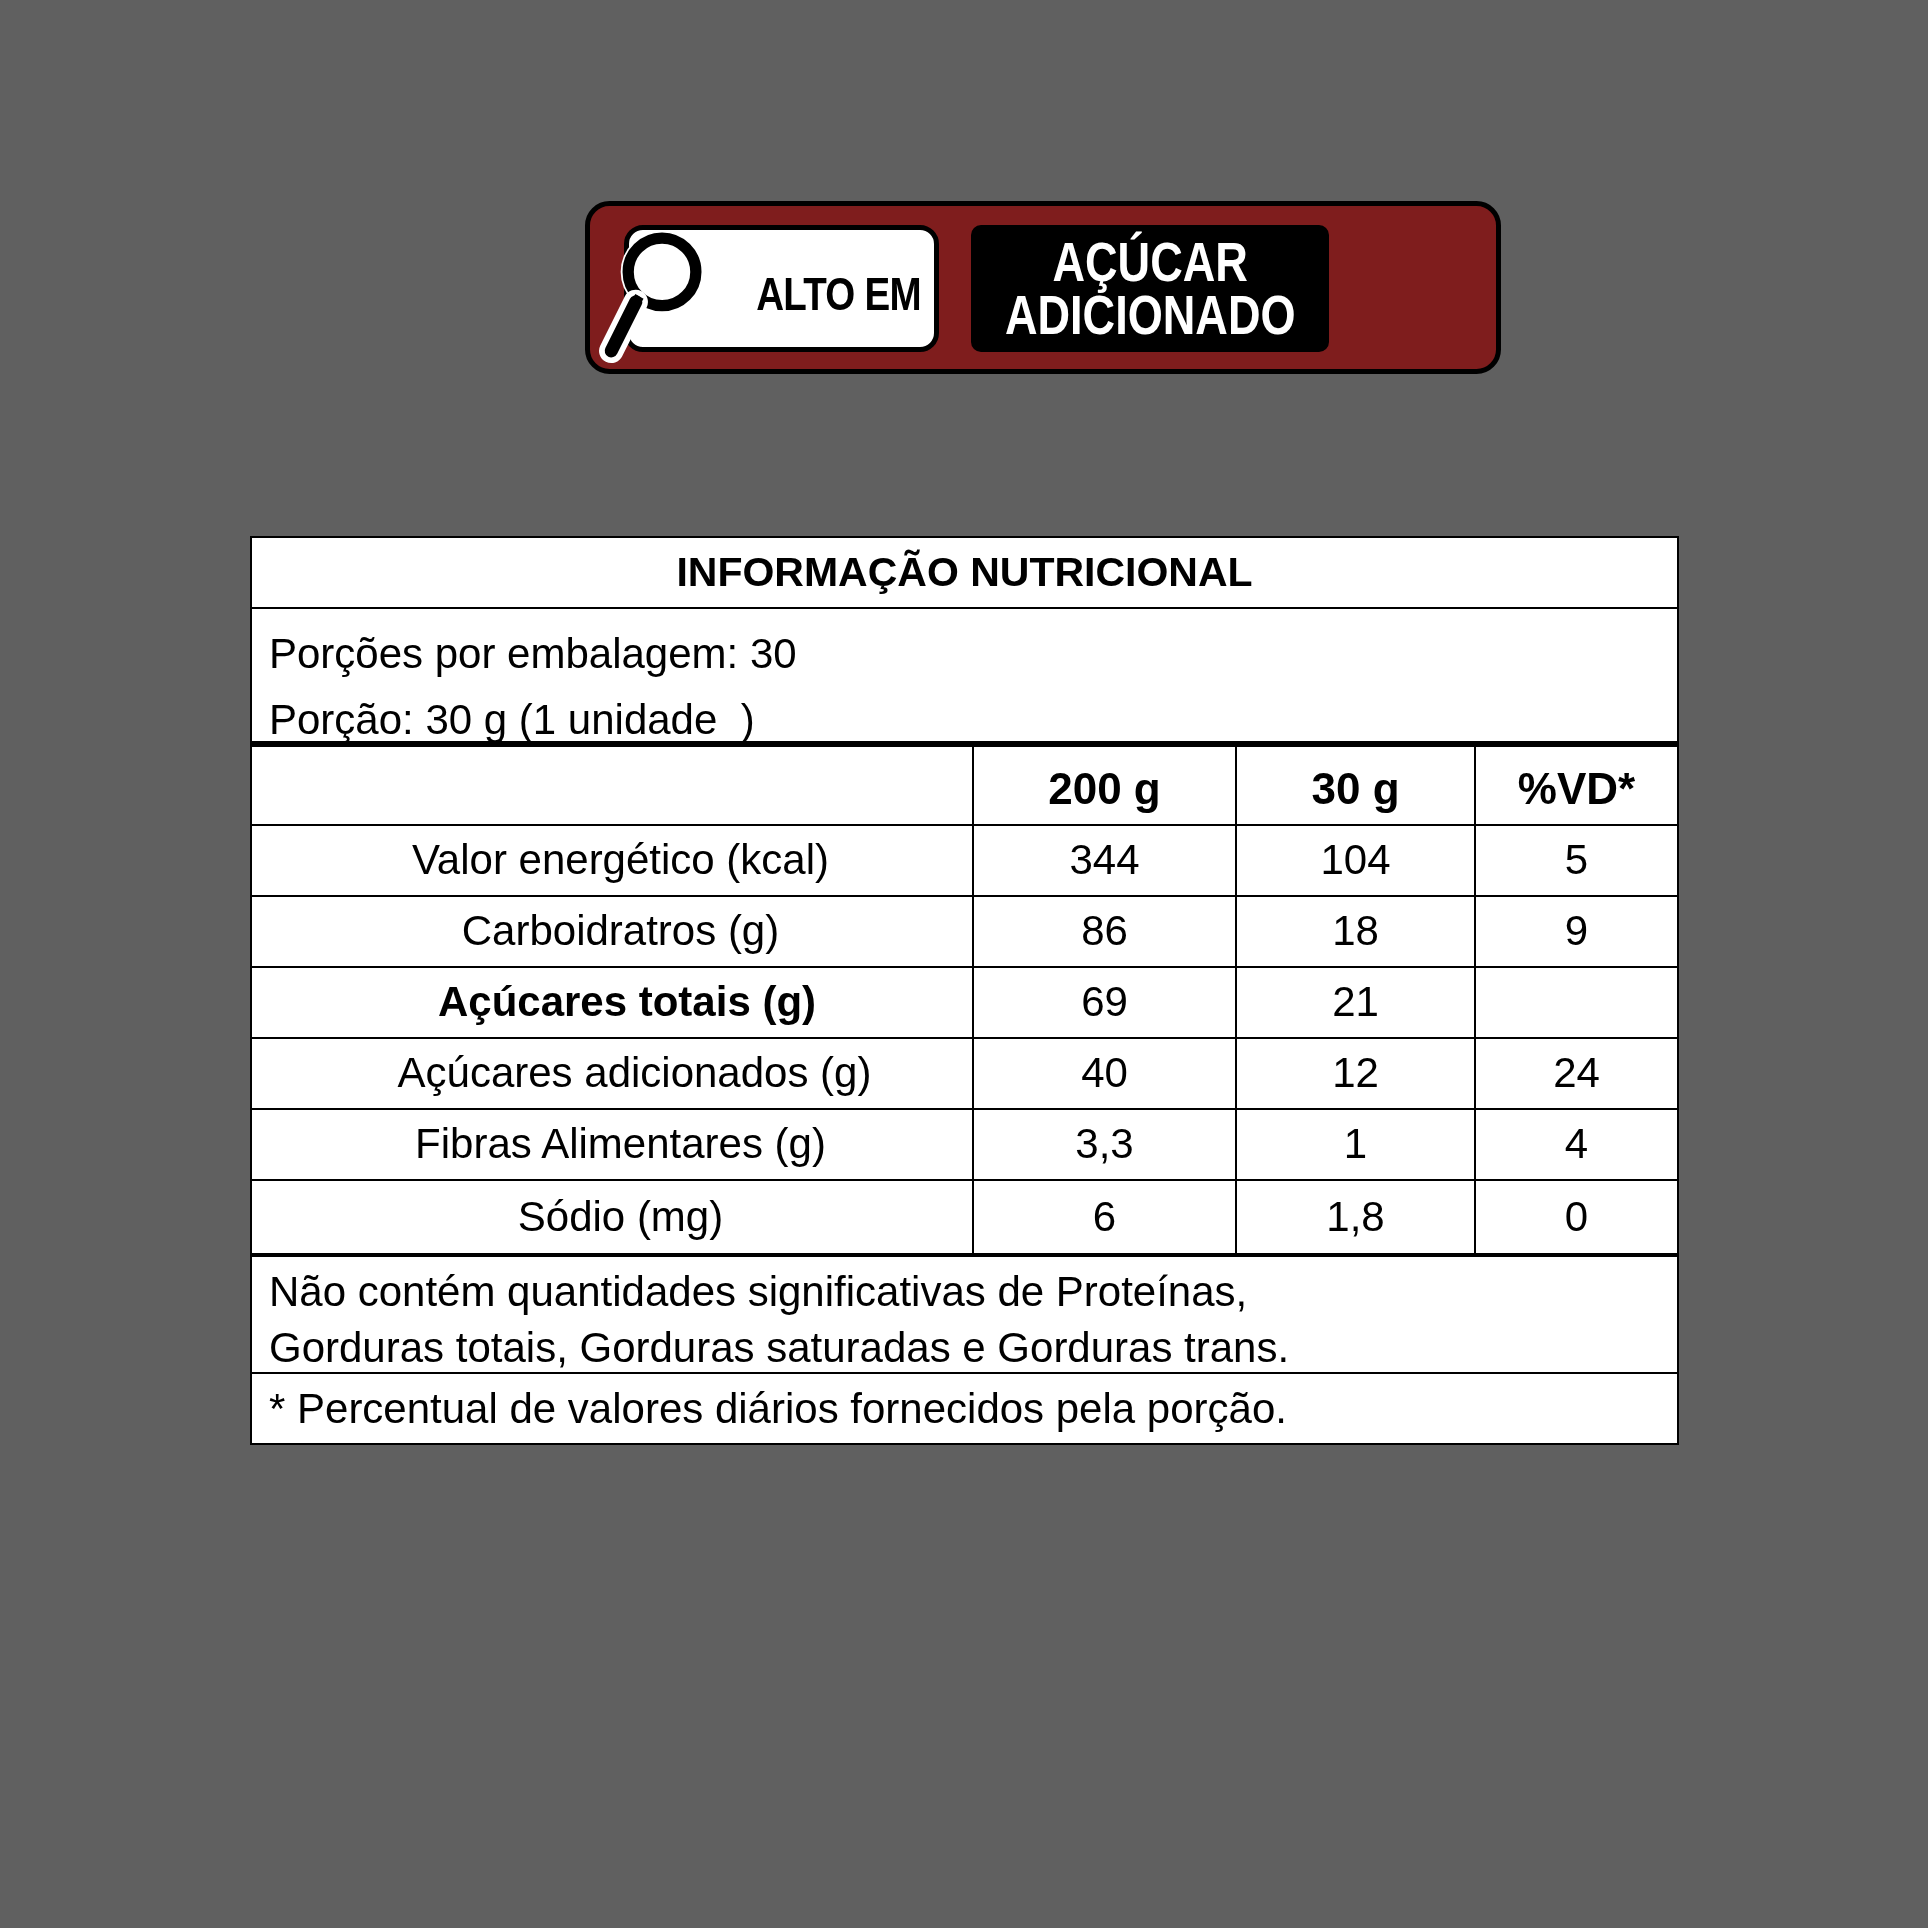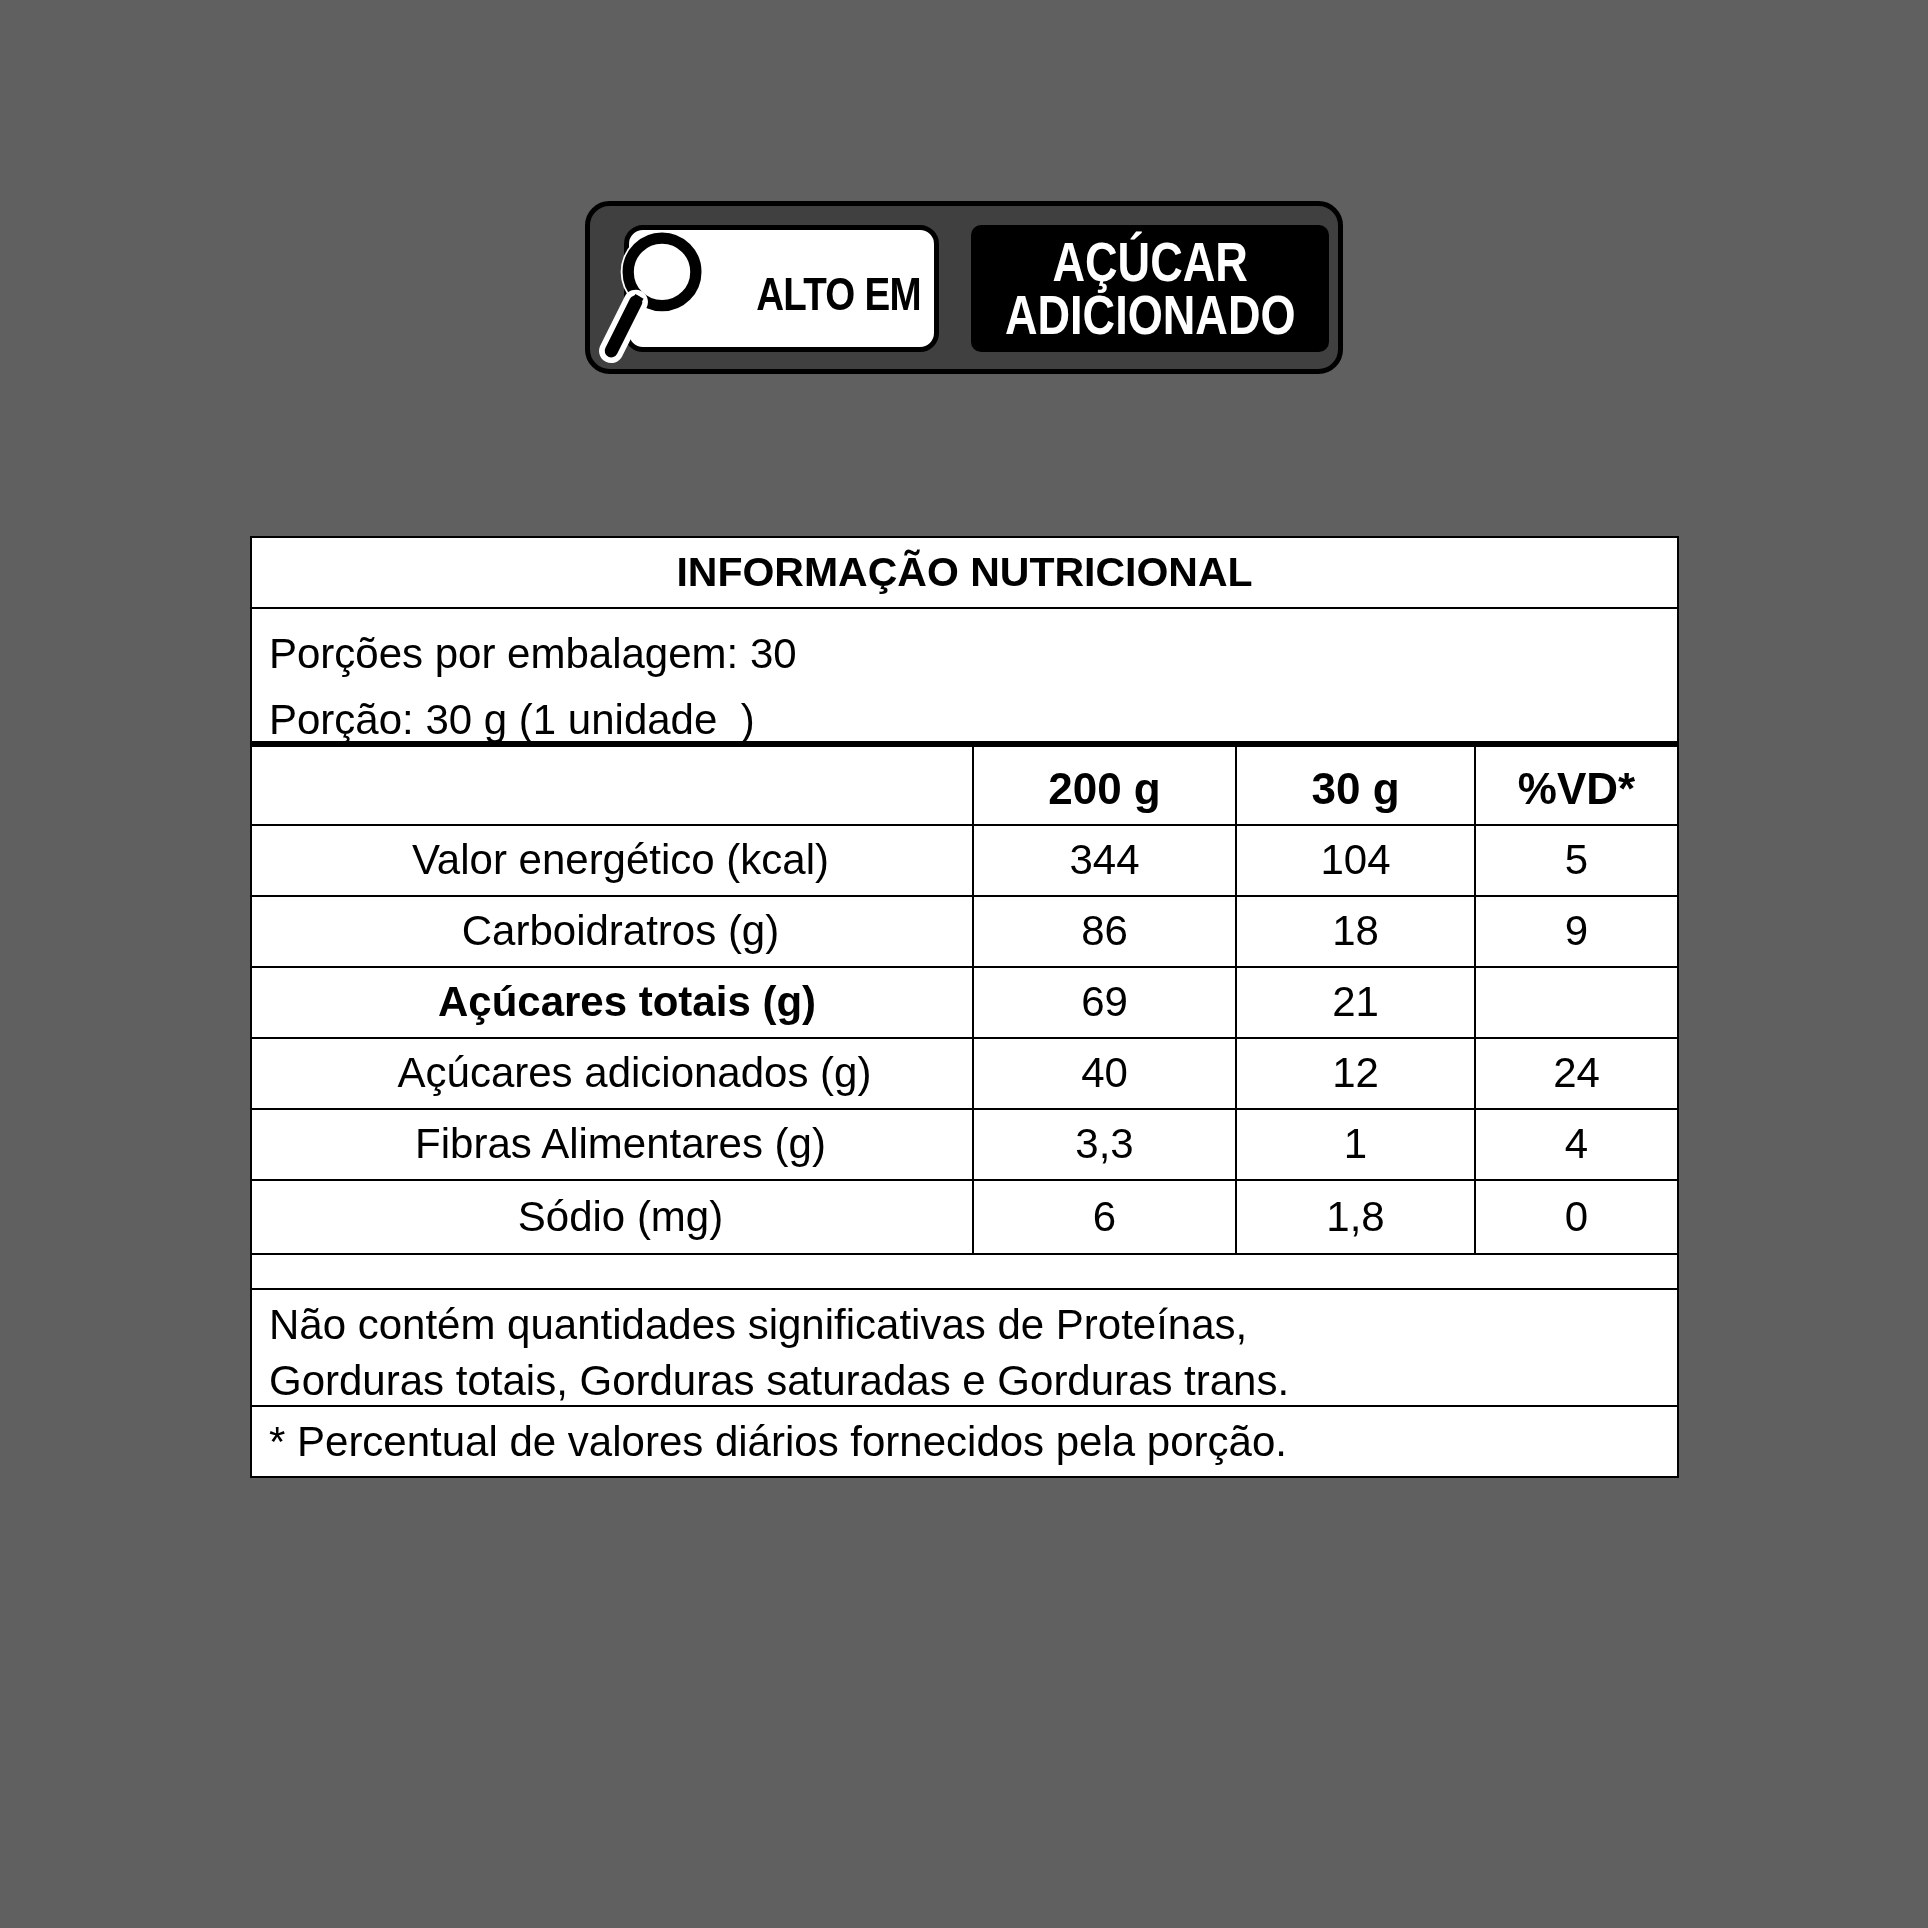--- a/index.html
+++ b/index.html
@@ -8,23 +8,23 @@
     background: #606060;
     position: relative;
     overflow: hidden;
     font-family: "Liberation Sans", "DejaVu Sans", sans-serif;
     color: #000;
   }
   
   .seal {
     position: absolute;
     left: 585px; top: 201px;
-    width: 758px; height: 173px;
-    box-sizing: border-box;
-    background: #404040;
+    width: 916px; height: 173px;
+    box-sizing: border-box;
+    background: #7f1d1d;
     border: 5.6px solid #000;
     border-radius: 24.5px;
   }
   .seal-left {
     position: absolute;
     left: 30px; top: 19px;
     width: 220px; height: 127px;
     box-sizing: border-box;
     border: 5.6px solid #000;
     border-radius: 19px;
@@ -117,21 +117,20 @@
   col.c1 { width: 263px; }
   col.c2 { width: 239px; }
   col.c3 { width: auto; }
   .nut .note {
     border-top: 2.8px solid #000;
     height: 117px;
     box-sizing: border-box;
     padding: 7.5px 17px 0 17px;
     font-size: 42px;
     line-height: 56px;
-    margin-top: 33px;
   }
   .nut .foot {
     border-top: 2.8px solid #000;
     height: 71px;
     box-sizing: border-box;
     padding: 11.3px 17px 0 17px;
     font-size: 42px;
   }
 </style>
 </head>

